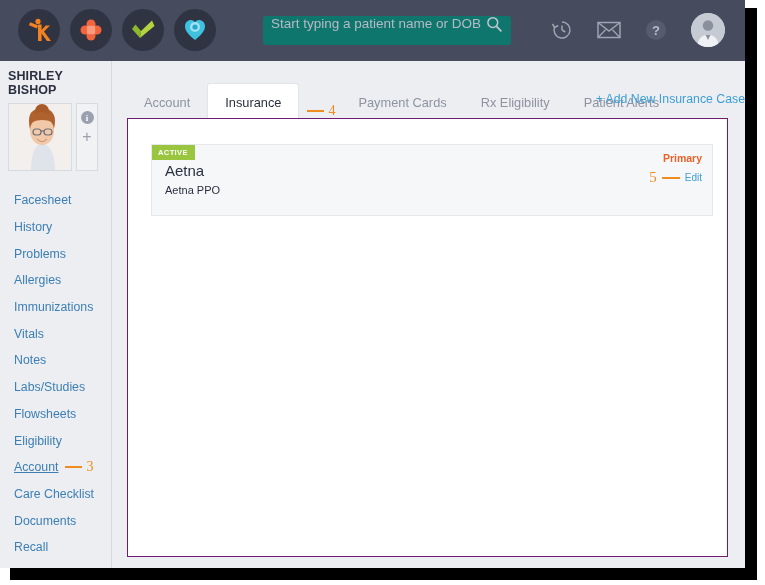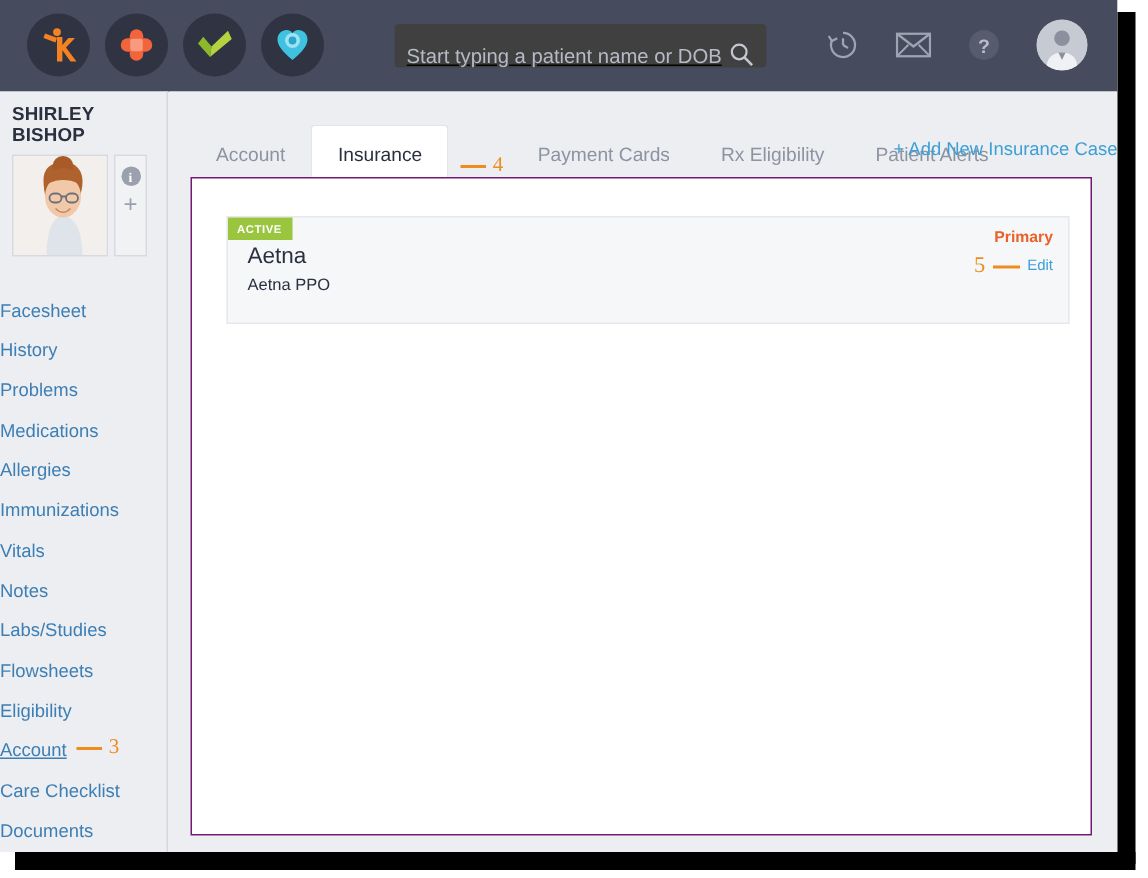--- a/index.html
+++ b/index.html
@@ -40,22 +40,22 @@
   .app-icon {
     width: 42px; height: 42px; border-radius: 50%;
     background: #2f3342;
     display: flex; align-items: center; justify-content: center;
     cursor: pointer; position: relative;
   }
 
   .search-wrap {
     position: absolute; left: 263px; top: 16px;
     width: 248px; height: 29px;
-    background: #404040; border-radius: 3px;
-    display: flex; align-items: flex-end; padding: 0 8px; text-decoration: underline;
+    background: #0f766e; border-radius: 3px;
+    display: flex; align-items: flex-start; padding: 0 8px;
   }
   .search-wrap input {
     flex: 1; border: none; outline: none; background: transparent;
     color: #c3c7d1; font-size: 13.5px; font-family: "Liberation Sans", sans-serif;
   }
   .search-wrap input::placeholder { color: #b6bac6; }
 
   .right-icons {
     position: absolute; right: 20px; top: 13px;
     display: flex; align-items: center; gap: 24px;
@@ -94,22 +94,22 @@
   .info-dot {
     width: 13px; height: 13px; border-radius: 50%;
     background: #9aa0ae; color: #fff; font-size: 9px; font-weight: bold;
     display: flex; align-items: center; justify-content: center;
     font-family: "Liberation Serif", serif; cursor: pointer;
   }
   .plus-sign { color: #9aa0ae; font-size: 16px; line-height: 12px; cursor: pointer; }
 
   .nav-list { margin-top: 16px; }
   .nav-item {
-    height: 26.7px; 
-    display: flex; align-items: flex-end;
+    height: 26.7px; padding-left: 14px;
+    display: flex; align-items: center;
     font-size: 12.3px; color: #3d7fb5; cursor: pointer;
     white-space: nowrap;
   }
   .nav-item.active > .nav-label { text-decoration: underline; }
   .ann { display: flex; align-items: center; margin-left: 7px; }
   .ann-line { width: 17px; height: 2px; background: #f08c1e; }
   .ann-num { color: #f08c1e; font-size: 14px; margin-left: 4px;
              font-family: "Liberation Serif", serif; }
 
   
@@ -286,23 +286,20 @@
       <div class="nav-item">
         <span class="nav-label">Facesheet</span>
       </div>
       <div class="nav-item">
         <span class="nav-label">History</span>
       </div>
       <div class="nav-item">
         <span class="nav-label">Problems</span>
       </div>
       <div class="nav-item">
-        <span class="nav-label">Medications</span>
-      </div>
-      <div class="nav-item">
         <span class="nav-label">Allergies</span>
       </div>
       <div class="nav-item">
         <span class="nav-label">Immunizations</span>
       </div>
       <div class="nav-item">
         <span class="nav-label">Vitals</span>
       </div>
       <div class="nav-item">
         <span class="nav-label">Notes</span>

